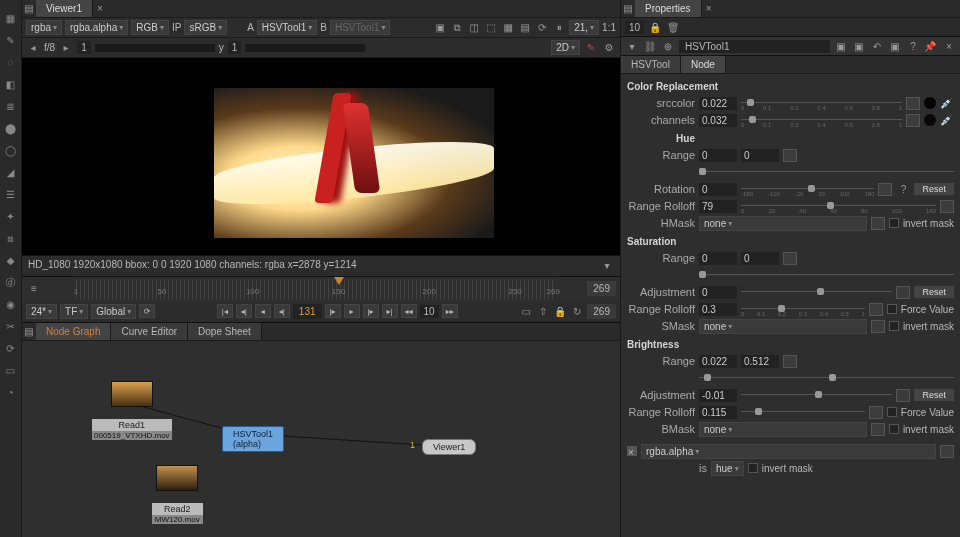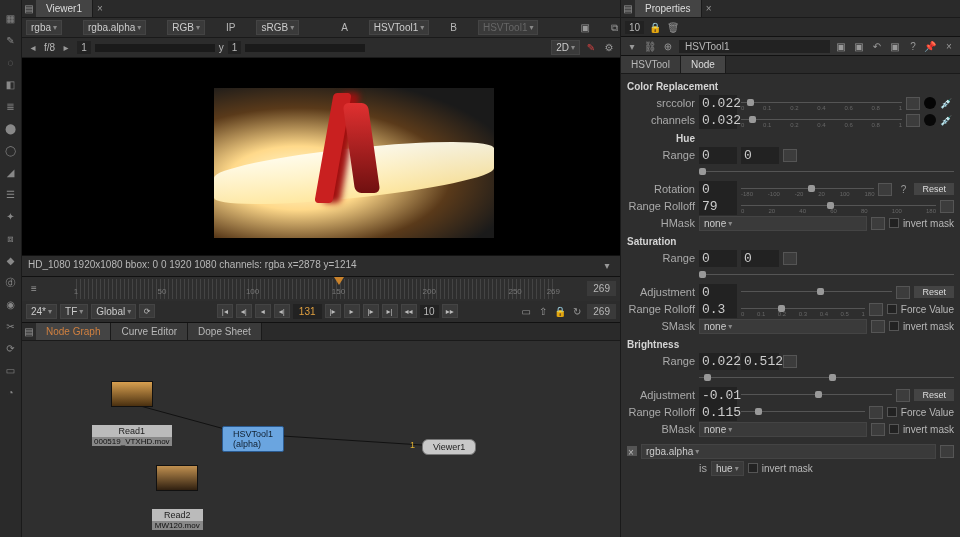--- a/index.html
+++ b/index.html
@@ -4,21 +4,21 @@
 <style>
   * { box-sizing: border-box; margin: 0; padding: 0; }
   body { width: 960px; height: 537px; background: #2b2b2b; color: #b8b8b8; font: 10px Arial, sans-serif; overflow: hidden; display: flex; }
   .left-tools { width: 22px; background: #2a2a2a; border-right: 1px solid #1a1a1a; display: flex; flex-direction: column; padding-top: 8px; }
   .left-tools .ti { width: 18px; height: 18px; margin: 2px auto; color: #888; text-align: center; line-height: 18px; cursor: pointer; }
   .main { flex: 1; display: flex; flex-direction: column; min-width: 0; }
   .right { width: 340px; background: #2e2e2e; border-left: 1px solid #1a1a1a; display: flex; flex-direction: column; }
   .tabbar { height: 18px; background: #2a2a2a; border-bottom: 1px solid #1a1a1a; display: flex; align-items: center; }
   .tab { background: #3a3a3a; padding: 3px 10px; font-size: 10px; border-right: 1px solid #1a1a1a; }
   .tab.active { background: #444; color: #ddd; }
-  .vtoolbar { background: #2c2c2c; border-bottom: 1px solid #1a1a1a; padding: 2px 4px; display: flex; align-items: center; gap: 21px; font-size: 10px; }
+  .vtoolbar { background: #2c2c2c; border-bottom: 1px solid #1a1a1a; padding: 2px 4px; display: flex; align-items: center; gap: 3px; font-size: 10px; }
   .dd { background: #3a3a3a; border: 1px solid #444; padding: 1px 4px; color: #ccc; display: inline-flex; align-items: center; gap: 2px; }
   .dd:after { content: "▾"; font-size: 8px; color: #888; }
   .ic { width: 14px; height: 14px; display: inline-flex; align-items: center; justify-content: center; color: #999; font-size: 10px; }
   .viewer-row2 { background: #2c2c2c; border-bottom: 1px solid #1a1a1a; padding: 2px 4px; display: flex; align-items: center; gap: 4px; font-size: 10px; }
   .vport { flex: 1; background: #000; position: relative; }
   .vimg { position: absolute; left: 192px; top: 30px; width: 280px; height: 150px;
     background: radial-gradient(ellipse at 30% 60%, #fffddc 0%, #ffd98a 25%, #5a3a1a 55%, #1a1a1a 80%);
     overflow: hidden; }
   .streak-r { position: absolute; left: 110px; top: 5px; width: 18px; height: 110px; background: #c92020; transform: skewX(-10deg); box-shadow: 8px 0 6px #a01010; border-radius: 4px; }
   .streak-r2 { position: absolute; left: 135px; top: 15px; width: 25px; height: 90px; background: linear-gradient(#e03030,#701010); transform: skewX(8deg); border-radius: 6px; }
@@ -26,31 +26,31 @@
   .status { background: #2c2c2c; border-top: 1px solid #111; border-bottom: 1px solid #111; padding: 3px 6px; font-size: 10px; display: flex; justify-content: space-between; }
   .timeline { background: #2e2e2e; border-bottom: 1px solid #111; }
   .tl-ticks { position: relative; height: 20px; margin: 2px 30px; font-size: 8px; color: #777; background: repeating-linear-gradient(90deg,#444 0,#444 1px,transparent 1px,transparent 4px); }
   .tl-marker { position: absolute; left: 54%; top: -2px; width: 0; height: 0; border-left: 5px solid transparent; border-right: 5px solid transparent; border-top: 8px solid #c9822b; }
   .tl-label { position: absolute; top: 8px; transform: translateX(-50%); }
   .tl-ctrl { display: flex; align-items: center; gap: 3px; padding: 3px 4px; background: #2c2c2c; }
   .btn { width: 16px; height: 14px; background: #3a3a3a; border: 1px solid #444; color: #bbb; display: inline-flex; align-items: center; justify-content: center; font-size: 8px; }
   .ng { flex: 1; background: #2f2f2f; position: relative; }
   .node { position: absolute; text-align: center; font-size: 9px; }
   .node-thumb { width: 42px; height: 26px; background: linear-gradient(#d8a050,#4a3010); border: 1px solid #111; margin: 0 auto; }
-  .node-lbl { background: #bbb; color: #222; padding: 1px 12px; margin-top: 18px; }
+  .node-lbl { background: #bbb; color: #222; padding: 1px 12px; margin-top: 12px; }
   .node-sub { background: #888; color: #111; padding: 0 2px; font-size: 8px; }
   .hsvnode { position: absolute; background: #6aa5e0; color: #102030; padding: 2px 10px; border: 1px solid #2a5a90; border-radius: 2px; font-size: 9px; top: 85px; left: 200px; }
   .viewer-node { position: absolute; background: #c8c8c8; color: #222; padding: 2px 10px; border: 1px solid #777; border-radius: 6px; font-size: 9px; top: 98px; left: 400px; }
   .wire { position: absolute; stroke: #111; stroke-width: 1; fill: none; }
   .prop-head { background: #2a2a2a; border-bottom: 1px solid #111; padding: 2px 4px; display: flex; gap: 4px; align-items: center; font-size: 10px; }
   .prop-body { flex: 1; overflow: auto; padding: 2px 6px; }
   .section { color: #d4d4d4; font-weight: bold; margin: 5px 0 3px; font-size: 10px; }
   .prow { display: flex; align-items: center; height: 16px; gap: 4px; margin-bottom: 1px; }
   .plbl { width: 68px; text-align: right; color: #aaa; font-size: 11px; }
-  .pval { width: 38px; background: #222; color: #ccc; padding: 1px 3px; font-size: 13px; font-family: Liberation Mono, monospace; }
+  .pval { width: 38px; background: #222; color: #ccc; padding: 1px 3px; font-size: 10px; }
   .pslider { flex: 1; height: 10px; position: relative; }
   .pslider:before { content: ""; position: absolute; top: 4px; left: 0; right: 0; height: 1px; background: #555; }
   .ticks { position: absolute; top: 7px; left: 0; right: 0; font-size: 6px; color: #666; display: flex; justify-content: space-between; }
   .handle { position: absolute; top: 1px; width: 7px; height: 7px; background: #999; border-radius: 2px; }
   .pbtn { width: 14px; height: 13px; background: #3c3c3c; border: 1px solid #555; }
   .reset { background: #444; color: #ddd; padding: 1px 8px; font-size: 9px; }
   .chk { width: 10px; height: 10px; background: #222; border: 1px solid #555; display: inline-block; }
   .swatch { width: 12px; height: 12px; border-radius: 50%; display: inline-block; }
 </style>
 </head>

